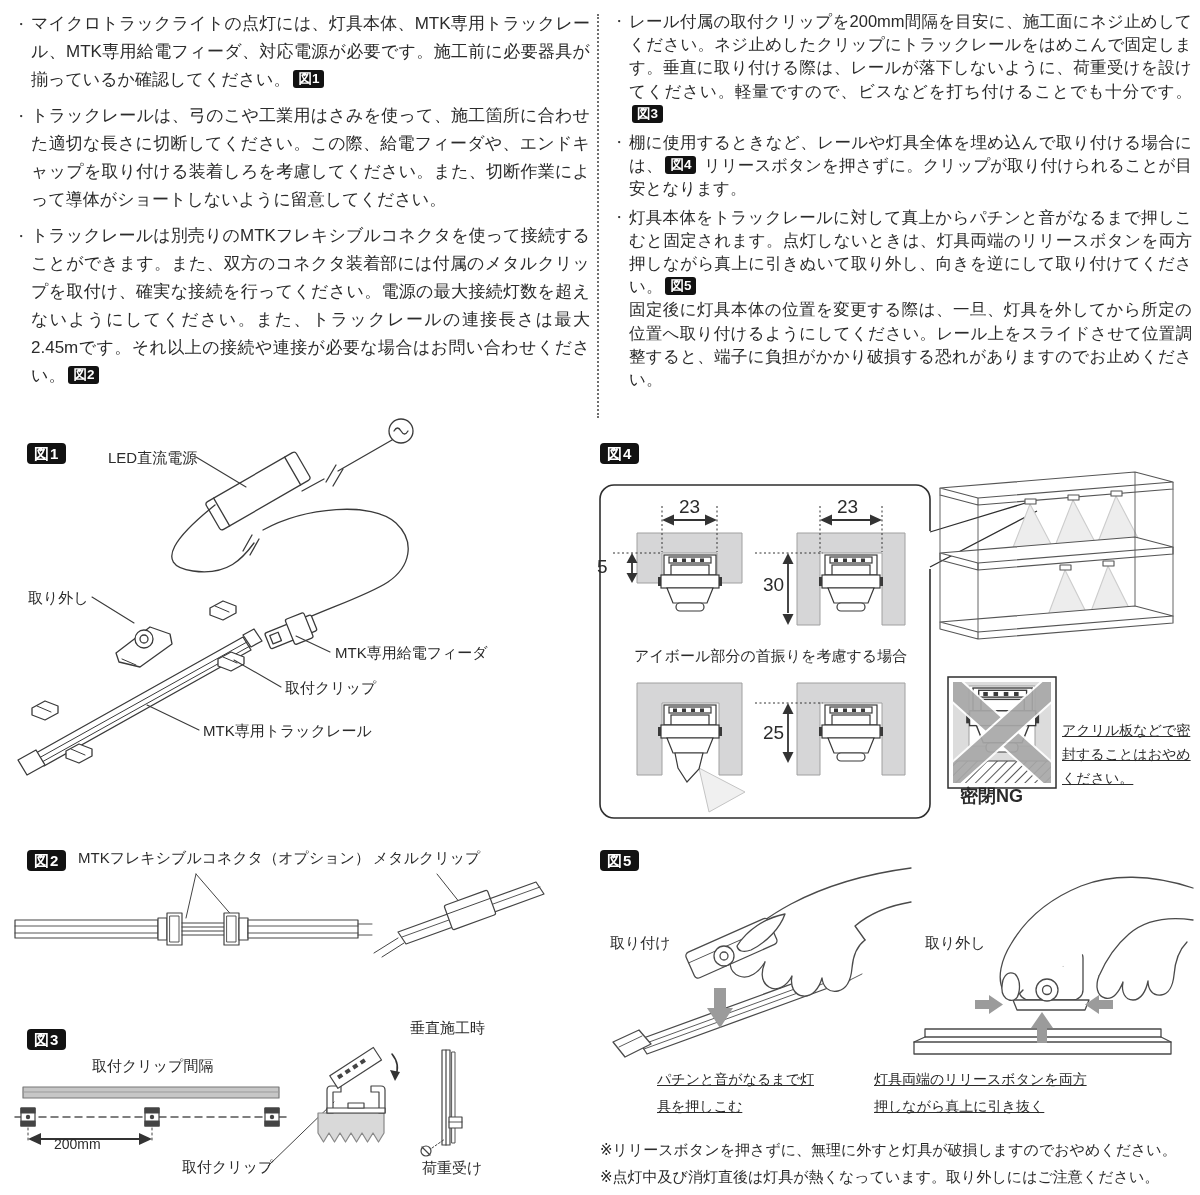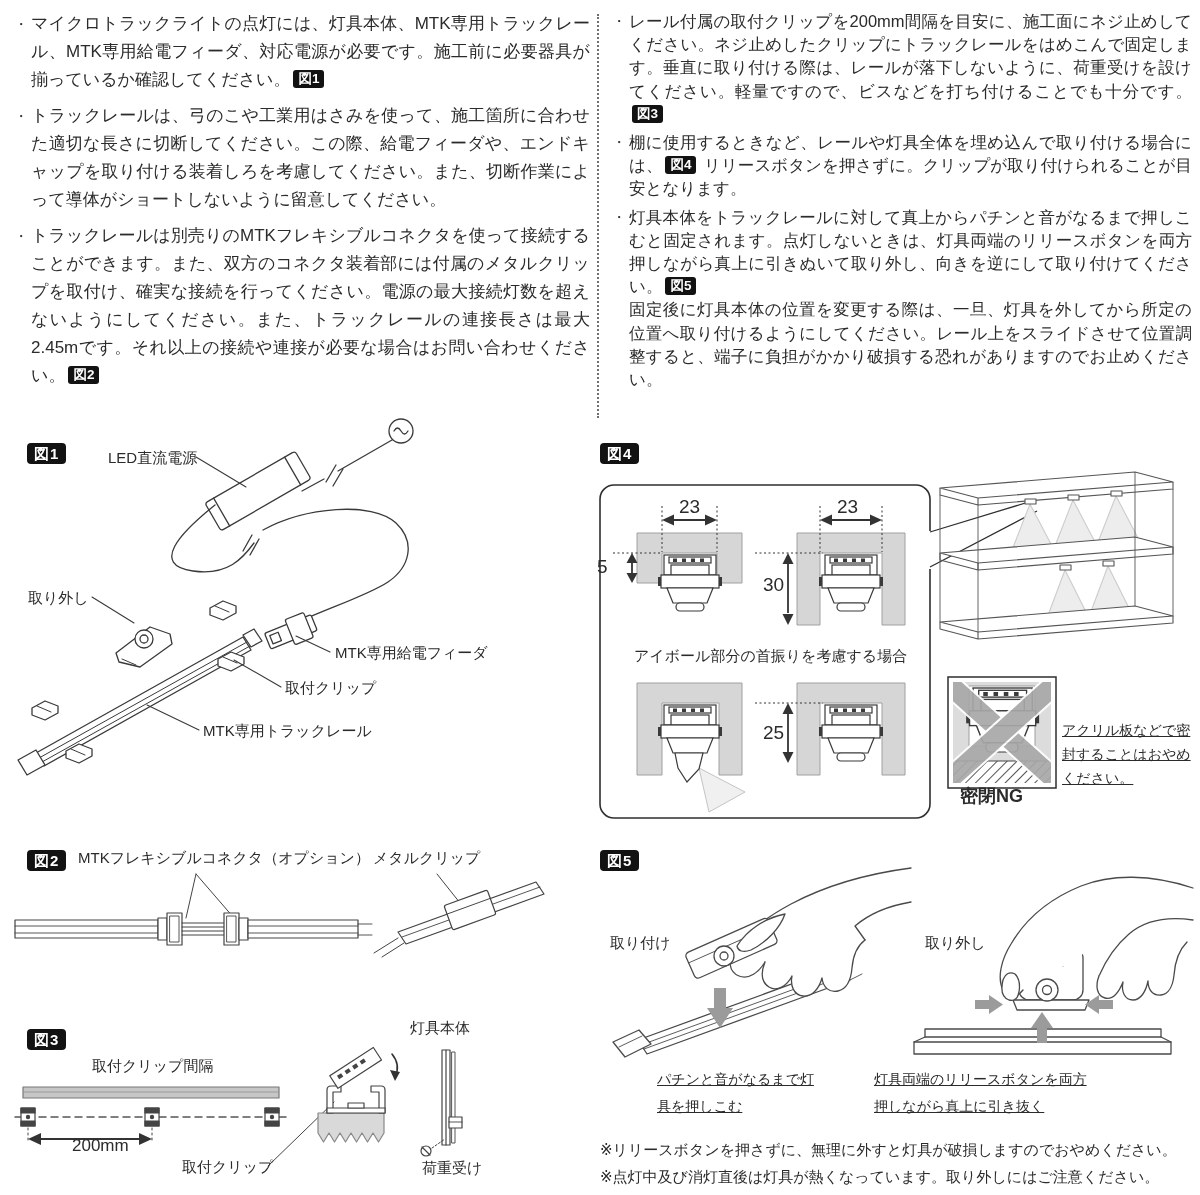--- a/index.html
+++ b/index.html
@@ -222,23 +222,23 @@
       <line x1="446" y1="30" x2="446" y2="125"></line>
       <rect x="452" y="32" width="3" height="91" fill="#fff" stroke-width="0.9"></rect>
       <rect x="449" y="97" width="13" height="11" fill="#fff"></rect>
       <line x1="449" y1="102" x2="462" y2="102" stroke-width="0.9"></line>
       <circle cx="426" cy="131" r="5" fill="#fff"></circle>
       <path d="M422,127 L430,135"></path>
       <path d="M432,128 L445,119" stroke-dasharray="2,2" stroke-width="1"></path>
     </g>
   </svg>
   <span class="lbl" style="left:92px;top:1057px">取付クリップ間隔</span>
-  <span class="lbl" style="left:72px;top:1136px;font-size:17px">200mm</span>
+  <span class="lbl" style="left:54px;top:1136px;font-size:14px">200mm</span>
   <span class="lbl" style="left:182px;top:1158px">取付クリップ</span>
-  <span class="lbl" style="left:410px;top:1019px">灯具本体</span>
+  <span class="lbl" style="left:410px;top:1019px">垂直施工時</span>
   <span class="lbl" style="left:422px;top:1159px">荷重受け</span>
 
   <span class="figtag" style="left:600px;top:443px">図4</span>
   <svg class="art" style="left:595px;top:440px" width="605" height="380" viewBox="0 0 605 380">
     <defs>
       <g id="unit" stroke="#3a3a3a" fill="#fff" stroke-width="1.2">
         <rect x="0" y="0" width="52" height="20"></rect>
         <rect x="5" y="2" width="42" height="6"></rect>
         <rect x="9" y="3.5" width="4" height="3.5" fill="#3a3a3a" stroke="none"></rect>
         <rect x="18" y="3.5" width="4" height="3.5" fill="#3a3a3a" stroke="none"></rect>

